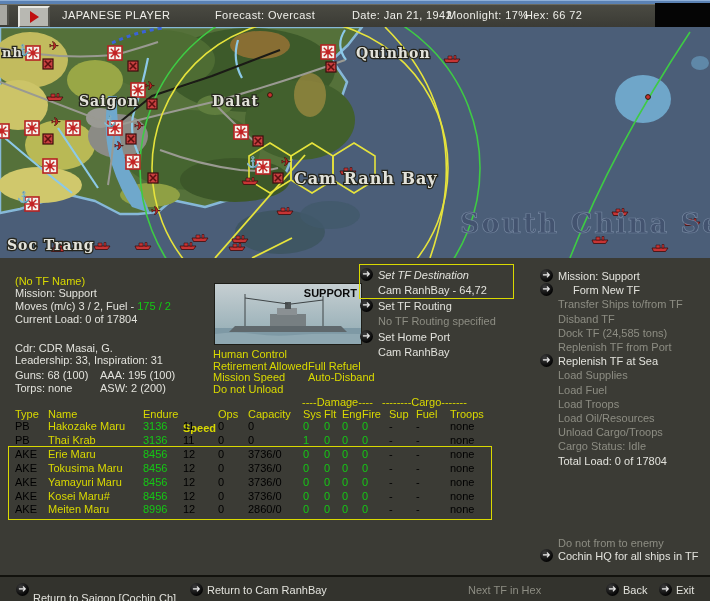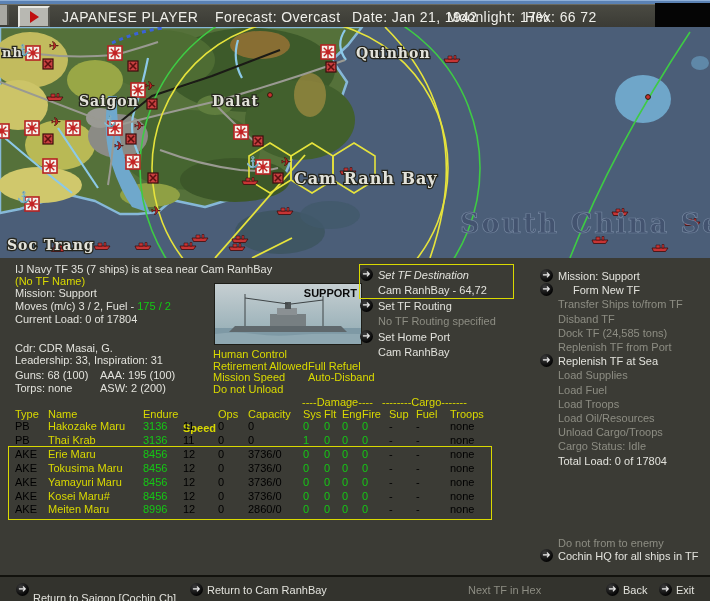--- a/index.html
+++ b/index.html
@@ -4,21 +4,21 @@
 <style>
   html,body{margin:0;padding:0;background:#222;}
   #screen{position:relative;width:710px;height:601px;overflow:hidden;
     font-family:"Liberation Sans",sans-serif;background:#3b3b35;}
   
   #topbar{position:absolute;left:0;top:0;width:710px;height:27px;background:#40403a;}
   #topbar .bluestrip{position:absolute;left:0;top:0;width:710px;height:4px;background:#5b82b4;border-top:1px solid #8fb0d8;}
   #topbar .bar{position:absolute;left:0;top:4px;width:710px;height:23px;
     background:linear-gradient(#4a4a42,#3a3a34);border-top:1px solid #6a6a60;border-bottom:1px solid #1c1c18;}
   #topbar .blackbox{position:absolute;right:0;top:3px;width:55px;height:24px;background:#050505;}
-  #topbar .txt{position:absolute;top:9px;color:#efefea;font-size:14px;letter-spacing:.4px;white-space:nowrap;}
+  #topbar .txt{position:absolute;top:9px;color:#efefea;font-size:11px;letter-spacing:.4px;white-space:nowrap;}
   .winbtn{position:absolute;top:6px;width:28px;height:18px;background:#b8b8b2;
     border-top:2px solid #e8e8e2;border-left:2px solid #e8e8e2;border-right:2px solid #55554f;border-bottom:2px solid #55554f;
     display:flex;align-items:center;justify-content:center;}
   .winbtn .tri{width:0;height:0;border-left:9px solid #c01010;border-top:6px solid transparent;border-bottom:6px solid transparent;}
   #leftedge{position:absolute;left:0;top:5px;width:7px;height:20px;background:#a8a8a2;border-right:2px solid #50504a;}
   
   #map{position:absolute;left:0;top:27px;width:710px;height:231px;display:block;background:#4b5e78;border-bottom:2px solid #15150f;}
   .maplabel{font-family:"DejaVu Serif",serif;font-weight:bold;fill:#e2e2da;stroke:#26261e;stroke-width:2.6px;paint-order:stroke;letter-spacing:1px;}
   .sealabel{font-family:"DejaVu Serif",serif;font-weight:bold;fill:#43536f;stroke:#74869f;stroke-width:.7px;letter-spacing:2px;}
   
@@ -402,21 +402,20 @@
         <text x="212" y="106" font-size="14" class="maplabel">Dalat</text>
         <text x="356" y="58" font-size="14" class="maplabel">Quinhon</text>
         <text x="294" y="184" font-size="16" class="maplabel">Cam Ranh Bay</text>
         <text x="7" y="250" font-size="14" class="maplabel">Soc Trang</text>
         <text x="460" y="233" font-size="27" class="sealabel">South China Sea</text>
       </g>
   </svg>
 
   <div id="panel">
 
-    <div class="t" style="left:15px;top:5px;">IJ Navy TF 35 (7 ships) is at sea near Cam RanhBay</div>
     <div class="t yellow" style="left:15px;top:17px;">(No TF Name)</div>
     <div class="t" style="left:15px;top:29px;">Mission: Support</div>
     <div class="t" style="left:15px;top:42px;"><span>Moves (m/c)  3 / 2, Fuel - </span><span class="green">175 / 2</span></div>
     <div class="t" style="left:15px;top:55px;">Current Load:  0 of 17804</div>
     <div class="t" style="left:15px;top:84px;">Cdr: CDR  Masai, G.</div>
     <div class="t" style="left:15px;top:96px;">Leadership: 33, Inspiration: 31</div>
     <div class="t" style="left:15px;top:111px;">Guns: 68 (100)</div>
     <div class="t" style="left:100px;top:111px;">AAA: 195 (100)</div>
     <div class="t" style="left:15px;top:124px;">Torps: none</div>
     <div class="t" style="left:100px;top:124px;">ASW: 2 (200)</div>

